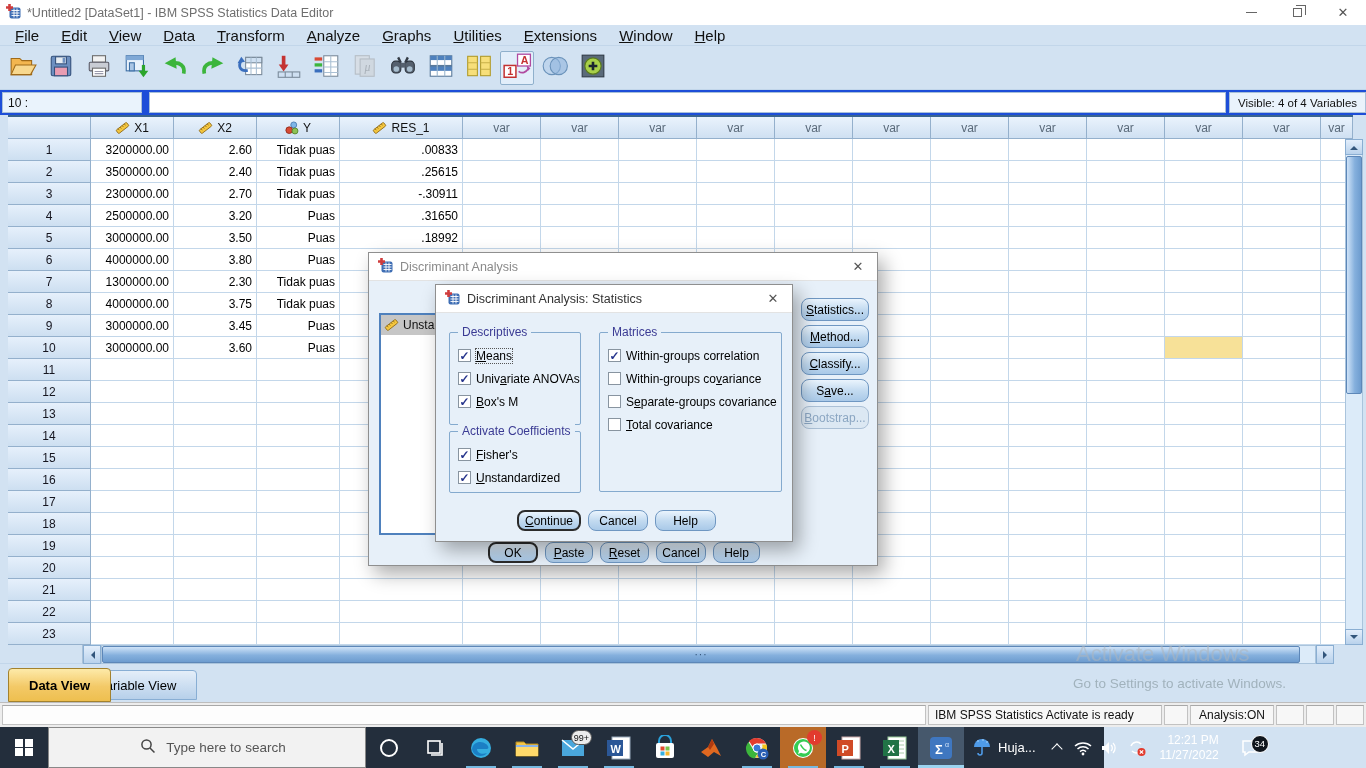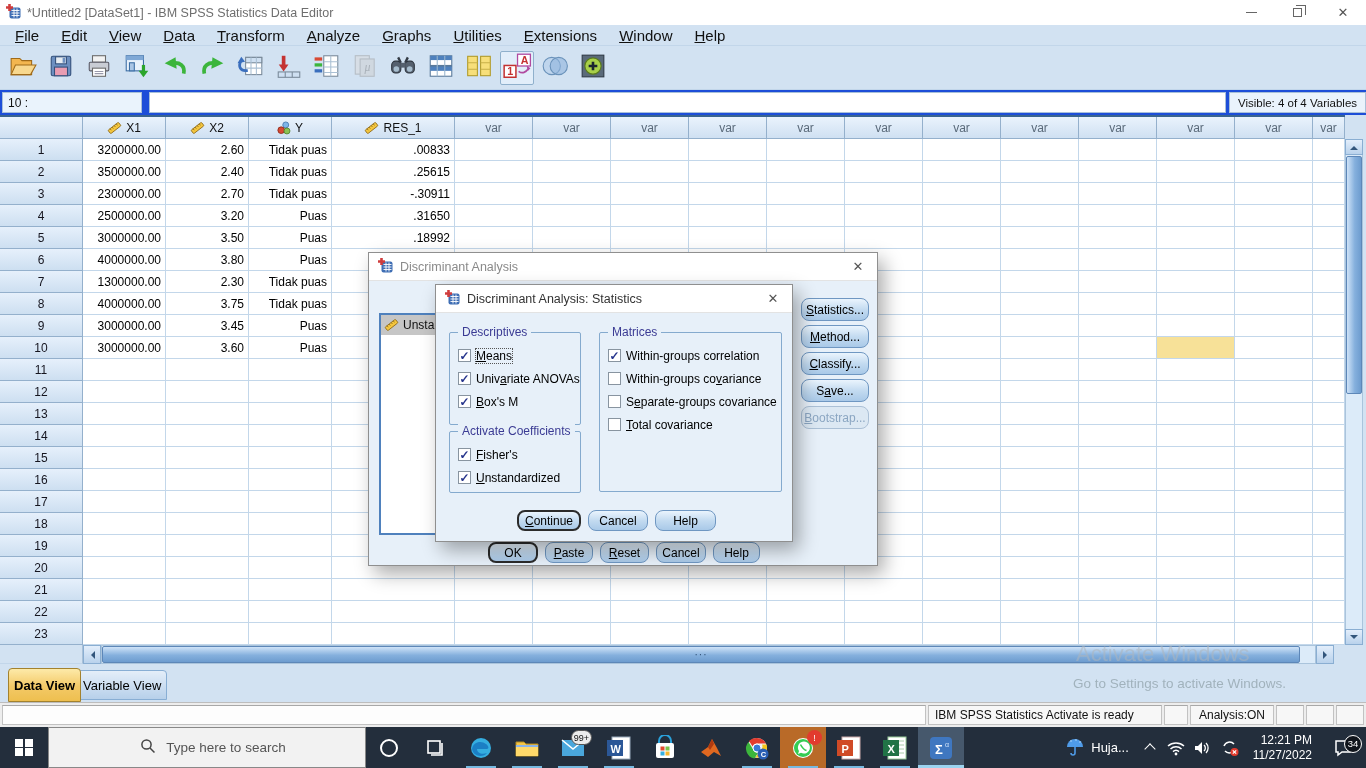--- a/index.html
+++ b/index.html
@@ -19,21 +19,21 @@
 .menu-item .u{text-decoration:underline}
 #toolbar{position:absolute;left:0;top:47px;width:1366px;height:43px;background:#d2e2f2;display:flex;align-items:center;padding-left:6px;gap:4px;border-bottom:1px solid #c2d6ea}
 .tb{width:34px;height:34px;display:flex;align-items:center;justify-content:center;border:1px solid transparent}
 .tb.pressed{border:1px solid #8fb0cc;background:#e2eefa;border-radius:2px}
 
 #refbar{position:absolute;left:0;top:90px;width:1366px;height:25px;background:#1d4ed8;display:flex;align-items:center}
 #cellref{width:140px;height:21px;margin-left:2px;background:#eaf3fc;border:1px solid #a8c0d8;font-size:12px;color:#111;display:flex;align-items:center;padding-left:5px}
 #celledit{flex:1;height:21px;margin-left:7px;background:#fff;border:1px solid #a8c0d8}
 #visible-label{width:137px;height:21px;margin-left:3px;background:#eaf3fc;border:1px solid #a8c0d8;font-size:11.5px;color:#111;display:flex;align-items:center;justify-content:center;white-space:nowrap}
 
-#grid{position:absolute;left:0;top:115px;width:1345px;height:530px;background:#fff}
+#grid{position:absolute;left:8px;top:115px;width:1345px;height:530px;background:#fff}
 .hrow{position:absolute;left:0;top:0;height:24px;display:flex;border-top:2px solid #39648f}
 .hcell,.corner{height:22px;background:linear-gradient(#eaf3fc,#cfe0f2);border-right:1px solid #94b0cc;border-bottom:1px solid #94b0cc;display:flex;align-items:center;justify-content:center;gap:4px;font-size:12px;color:#111;overflow:hidden;white-space:nowrap}
 .varh{color:#5a6a7a}
 .grow{position:absolute;left:0;display:flex;height:22px}
 .rowhdr{width:83px;background:linear-gradient(#e2eefb,#cad dff);background:linear-gradient(#e6f0fb,#cddff1);border-right:1px solid #94b0cc;border-bottom:1px solid #94b0cc;display:flex;align-items:center;justify-content:center;font-size:12px;color:#15151f}
 .cell{border-right:1px solid #c3d7ea;border-bottom:1px solid #c3d7ea;font-size:12px;color:#000;display:flex;align-items:center;justify-content:flex-end;padding-right:4px;overflow:hidden;white-space:nowrap;background:#fff}
 .cell.sel{background:#f7e198}
 
 .sb-btn{position:absolute;background:linear-gradient(#e3eefb,#b9d2ec);border:1px solid #8aaed2;display:flex;align-items:center;justify-content:center}
 .tri{width:0;height:0;border:4px solid transparent}
@@ -41,21 +41,21 @@
 .tri.r{border-left-color:#33567c;margin-right:-3px}
 .tri.u{border-bottom-color:#33567c;margin-top:-3px}
 .tri.d{border-top-color:#33567c;margin-bottom:-3px}
 #hscroll-track{position:absolute;left:101px;top:645px;width:1215px;height:19px;background:#dcebf9;border:1px solid #aac4dc}
 #hscroll-thumb{position:absolute;left:0;top:0;width:1198px;height:17px;background:linear-gradient(#cfe3f8,#85b0dd 55%,#6d9ccf);border:1px solid #5d87b8;border-radius:2px;display:flex;align-items:center;justify-content:center;color:#2d4d73;font-size:10px;letter-spacing:1px}
 #vscroll{position:absolute;left:1345px;top:139px;width:18px;height:506px;background:#dcebf9;border:1px solid #aac4dc}
 #vscroll-thumb{position:absolute;left:0;top:16px;width:16px;height:238px;background:linear-gradient(90deg,#cfe3f8,#85b0dd 55%,#6d9ccf);border:1px solid #5d87b8;border-radius:2px}
 #grid-corner{position:absolute;left:0;top:645px;width:83px;height:19px;background:#d2e2f2;border-right:1px solid #a8c0d8;border-bottom:1px solid #c2d6ea}
 
 #tabstrip{position:absolute;left:0;top:664px;width:1366px;height:38px;background:#d2e2f2}
-.tab{position:absolute;display:flex;align-items:center;padding:0 5px;font-size:13px;border-radius:4px 4px 0 0;white-space:nowrap}
+.tab{position:absolute;display:flex;align-items:center;padding:0 20px;font-size:13px;border-radius:4px 4px 0 0;white-space:nowrap}
 .tab.active{left:8px;top:4px;height:34px;background:linear-gradient(#fdeaa9,#f3c967 55%,#eebf4f);border:1px solid #a3822e;font-weight:700;z-index:2;color:#000}
 .tab.idle{left:77px;top:6px;height:30px;background:linear-gradient(#e4eef9,#b7d0ea);border:1px solid #88aed4;z-index:1;color:#000}
 #statusbar{position:absolute;left:0;top:702px;width:1366px;height:25px;background:#ededed;border-top:1px solid #bdbdbd;display:flex;align-items:stretch;padding:2px}
 .sb-panel{border:1px solid #c2c2c2;border-top-color:#a8a8a8;background:#f7f7f7;margin-right:2px;font-size:12px;color:#111;display:flex;align-items:center;padding:0 6px;white-space:nowrap}
 .sb-left{flex:1;background:#fdfdfd}
 
 #wm1{position:absolute;left:1076px;top:641px;font-size:22px;color:#aeb6bd;opacity:.55;z-index:6;pointer-events:none}
 #wm2{position:absolute;left:1073px;top:676px;font-size:13.5px;color:#9fb0ba;opacity:.95;z-index:6;pointer-events:none}
 
 .dlg{position:absolute;background:#e7f0f9;border:1px solid #8f8f8f;box-shadow:6px 8px 18px rgba(0,0,0,.33)}
@@ -78,21 +78,21 @@
 .btnrow .btn{height:21px;padding:0 10px}
 
 .grp{position:absolute;border:1px solid #84aace;border-radius:2px}
 .grp-label{position:absolute;left:8px;top:-8px;background:#e7f0f9;padding:0 4px;font-size:12px;color:#3b3b94;white-space:nowrap}
 .cb-row{display:flex;align-items:center;gap:5px;height:23px;padding-left:8px;white-space:nowrap}
 .cb{width:13px;height:13px;background:#fff;border:1px solid #8894a0;display:flex;align-items:center;justify-content:center;font-size:12px;font-weight:bold;color:#26348c;line-height:1;flex:none}
 .cb-label{font-size:12px;color:#000}
 .cb-label .u{text-decoration:underline}
 .cb-label.focus{outline:1px dotted #555}
 
-#taskbar{position:absolute;left:0;top:727px;width:1366px;height:41px;background:#232e3c;display:flex;align-items:stretch;z-index:20}
+#taskbar{position:absolute;left:0;top:727px;width:1104px;height:41px;background:#232e3c;display:flex;align-items:stretch;z-index:20}
 .tk{display:flex;align-items:center;justify-content:center;position:relative;flex:none}
 #tk-start{width:48px}
 .startlogo{display:grid;grid-template-columns:8px 8px;grid-template-rows:8px 8px;gap:1.5px}
 .startlogo i{background:#fff}
 #tk-search{width:318px;background:#f2f2f2;display:flex;align-items:center;gap:10px;padding-left:12px;border:1px solid #888}
 #tk-search span{font-size:13.5px;color:#555}
 .tkapp{width:46px}
 .tkapp.active-app{background:#46586c}
 .openline{position:absolute;left:8px;right:8px;bottom:0;height:2px;background:#76b9e0}
 .active-app .openline{left:0;right:0;height:3px;background:#9cd3ef}

